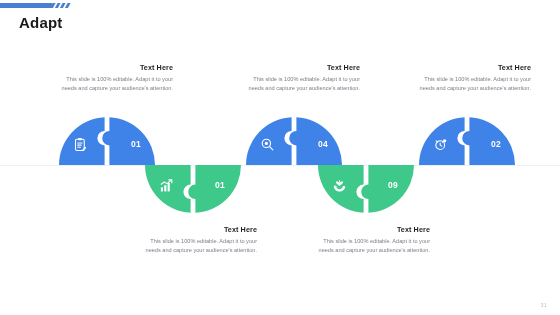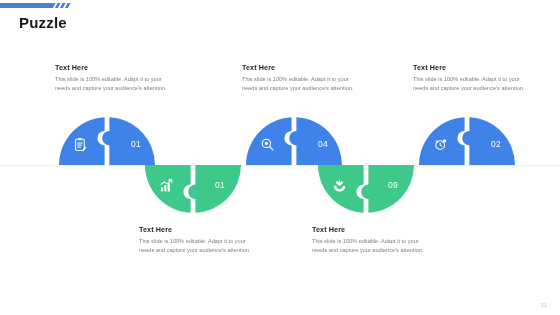--- a/index.html
+++ b/index.html
@@ -27,42 +27,42 @@
   
   .page-title{
     position:absolute;left:19px;top:14px;
     font-size:15px;font-weight:bold;color:#1a1a1a;letter-spacing:.2px;
   }
 
   
   .axis{position:absolute;left:0;top:165px;width:560px;height:1px;background:#eef1f4;}
 
   
-  .tb{position:absolute;width:118px;text-align:left;}
+  .tb{position:absolute;width:118px;text-align:right;}
   .tb .hd{font-size:7.2px;font-weight:bold;color:#231f20;margin-bottom:3px;letter-spacing:.1px;}
   .tb .bd{font-size:5.6px;line-height:1.65;color:#7b7f86;}
 
   .tb-1{left:55px;top:63px;}
   .tb-3{left:242px;top:63px;}
   .tb-5{left:413px;top:63px;}
   .tb-2{left:139px;top:225px;}
   .tb-4{left:312px;top:225px;}
 
   
   .piece{position:absolute;width:96px;height:48px;}
   .piece svg{display:block;width:96px;height:48px;overflow:visible;}
 
   .p1{left:59px;top:117px;}
   .p3{left:246px;top:117px;}
   .p5{left:419px;top:117px;}
   .p2{left:145px;top:165px;}
   .p4{left:318px;top:165px;}
 
   .num{
-    position:absolute;font-size:8.5px;font-weight:normal;color:#ffffff;
+    position:absolute;font-size:8.5px;font-weight:bold;color:#ffffff;
     letter-spacing:.3px;
     margin-left:40px;
   }
   .ico{position:absolute;width:15px;height:15px;color:#fff;}
   .ico svg{display:block;width:15px;height:15px;}
 
   
   .piece.up .num{right:14px;top:22px;}
   .piece.up .ico{left:14px;top:20px;}
   
@@ -81,21 +81,21 @@
 <div class="slide">
 
   <div class="topbar"></div>
   <div class="topbar-stripes">
     <i></i>
       <i></i>
       <i></i>
       <i></i>
   </div>
 
-  <div class="page-title">Puzzle</div>
+  <div class="page-title">Adapt</div>
 
   <div class="axis"></div>
 
   <div class="tb tb-1">
     <div class="hd">Text Here</div>
     <div class="bd">This slide is 100% editable. Adapt it to your needs and capture your audience's attention.</div>
   </div>
   <div class="tb tb-3">
     <div class="hd">Text Here</div>
     <div class="bd">This slide is 100% editable. Adapt it to your needs and capture your audience's attention.</div>

